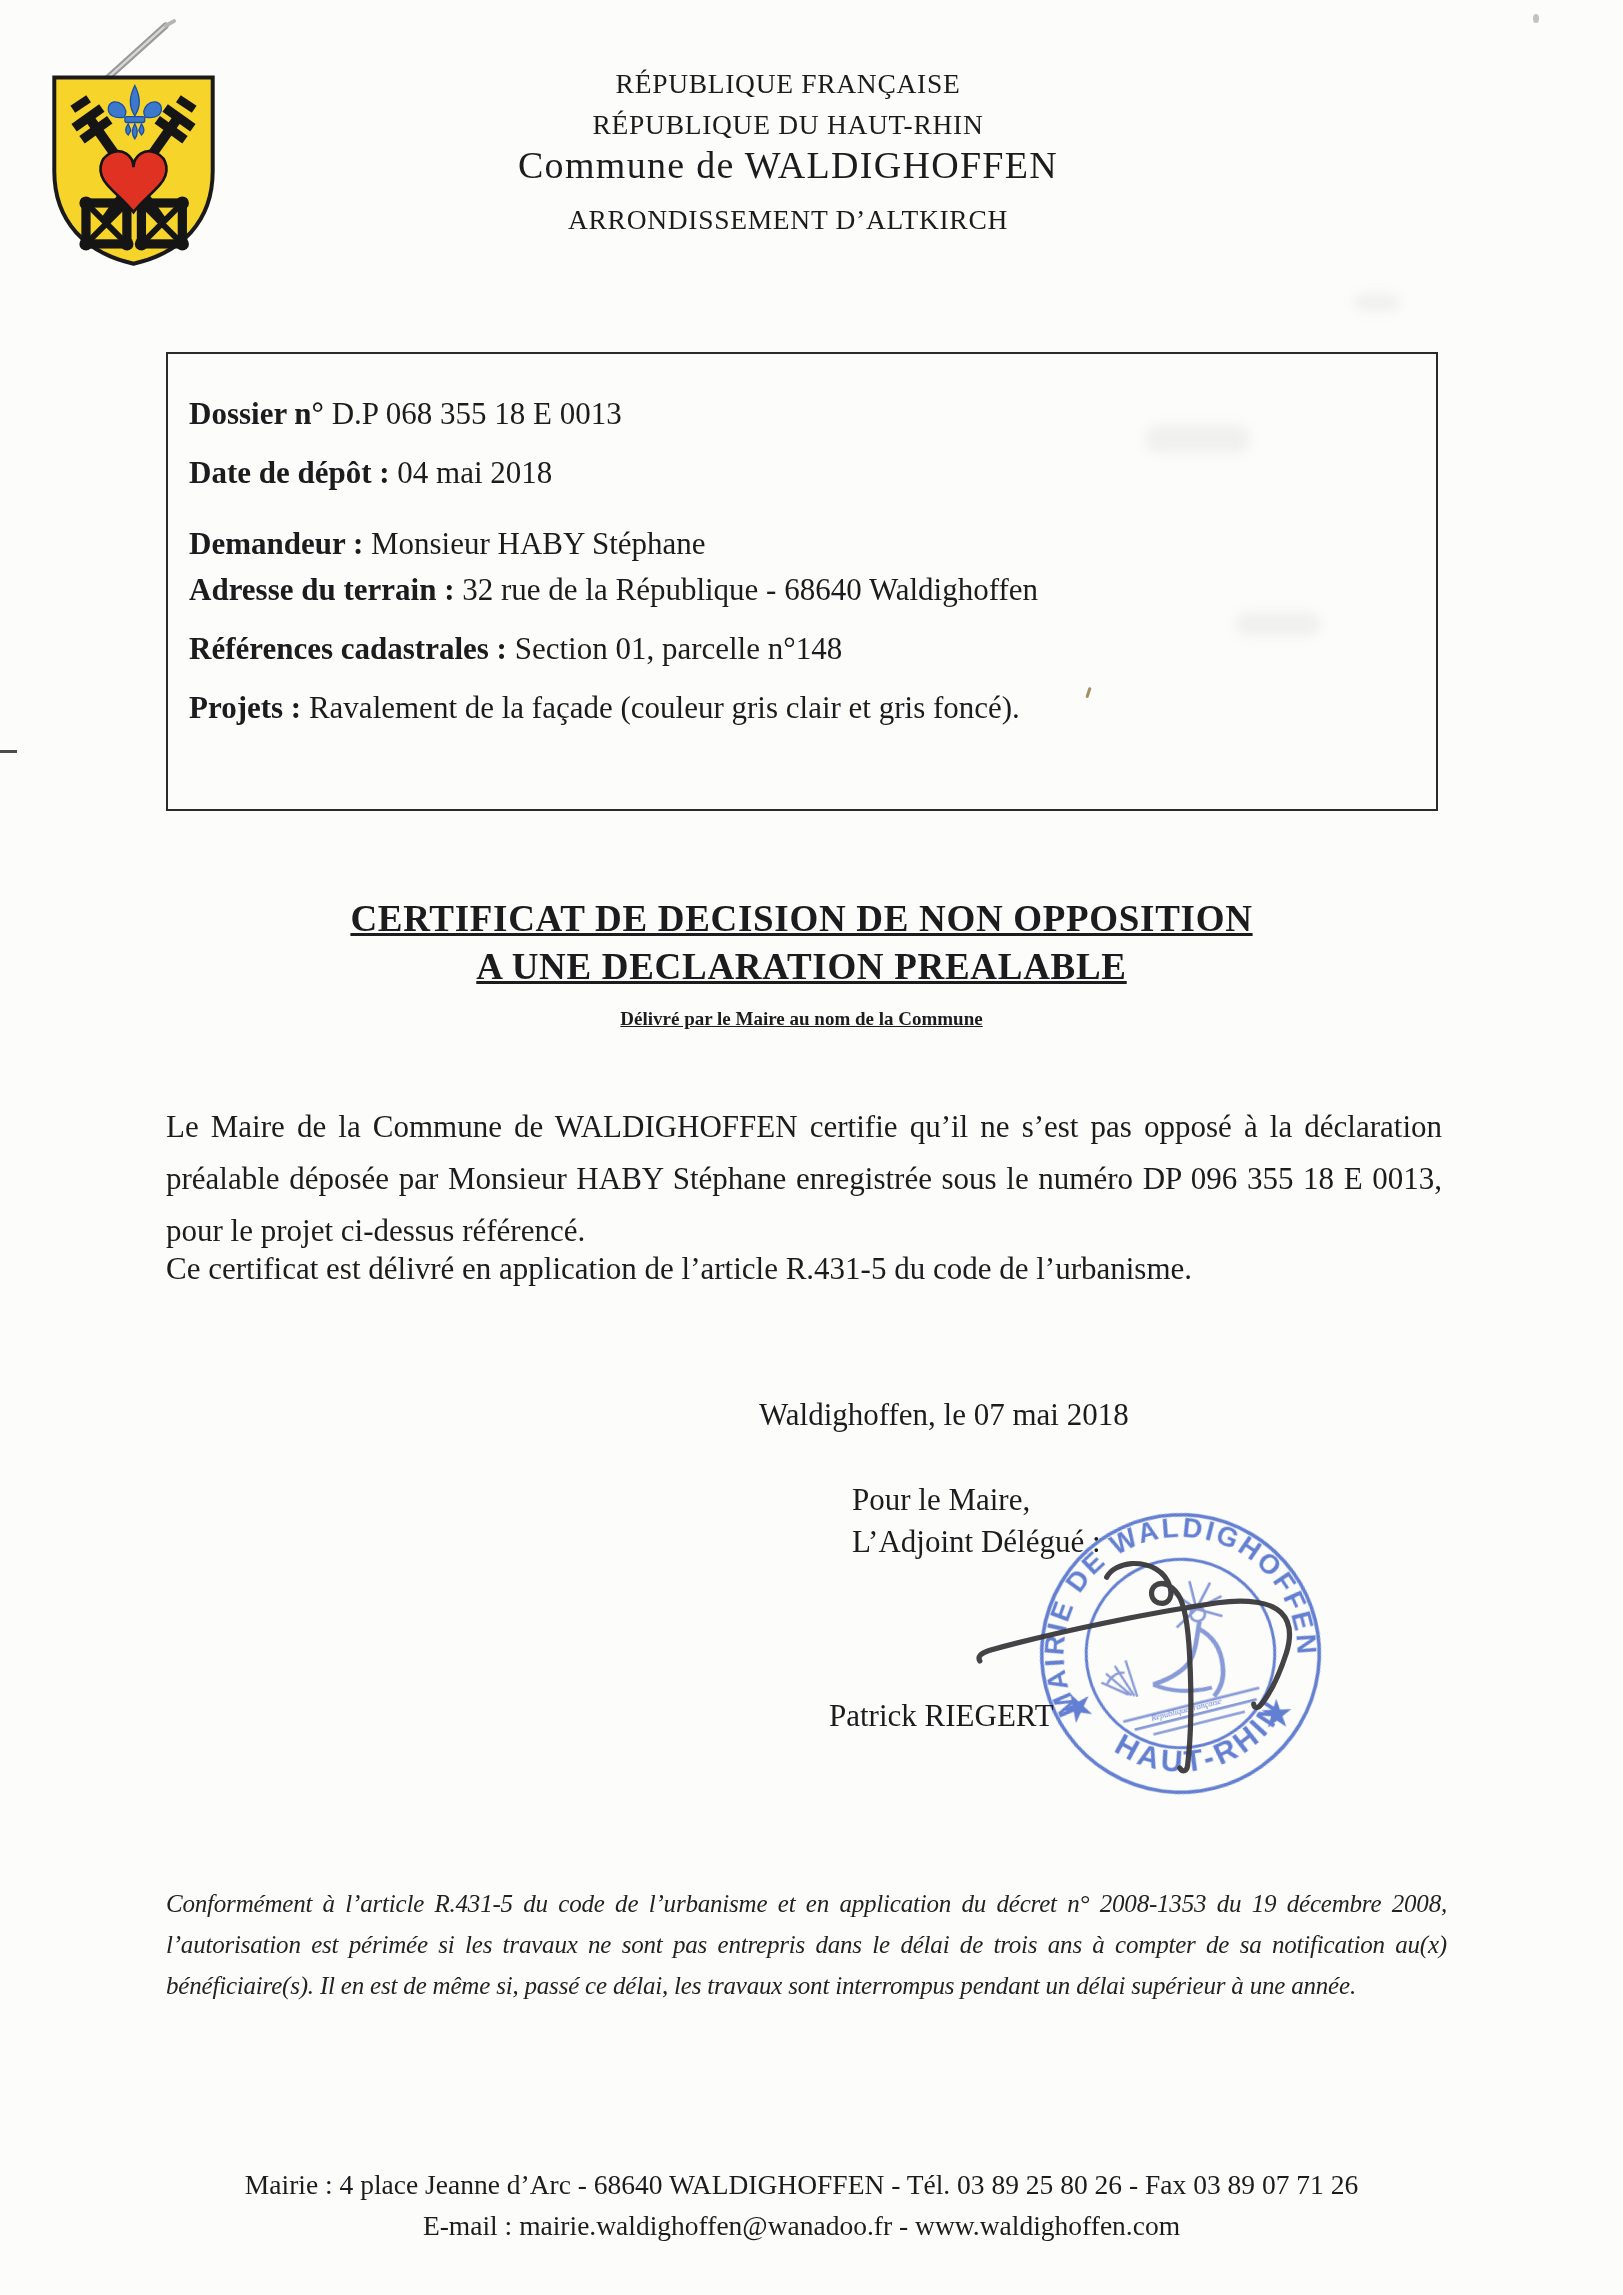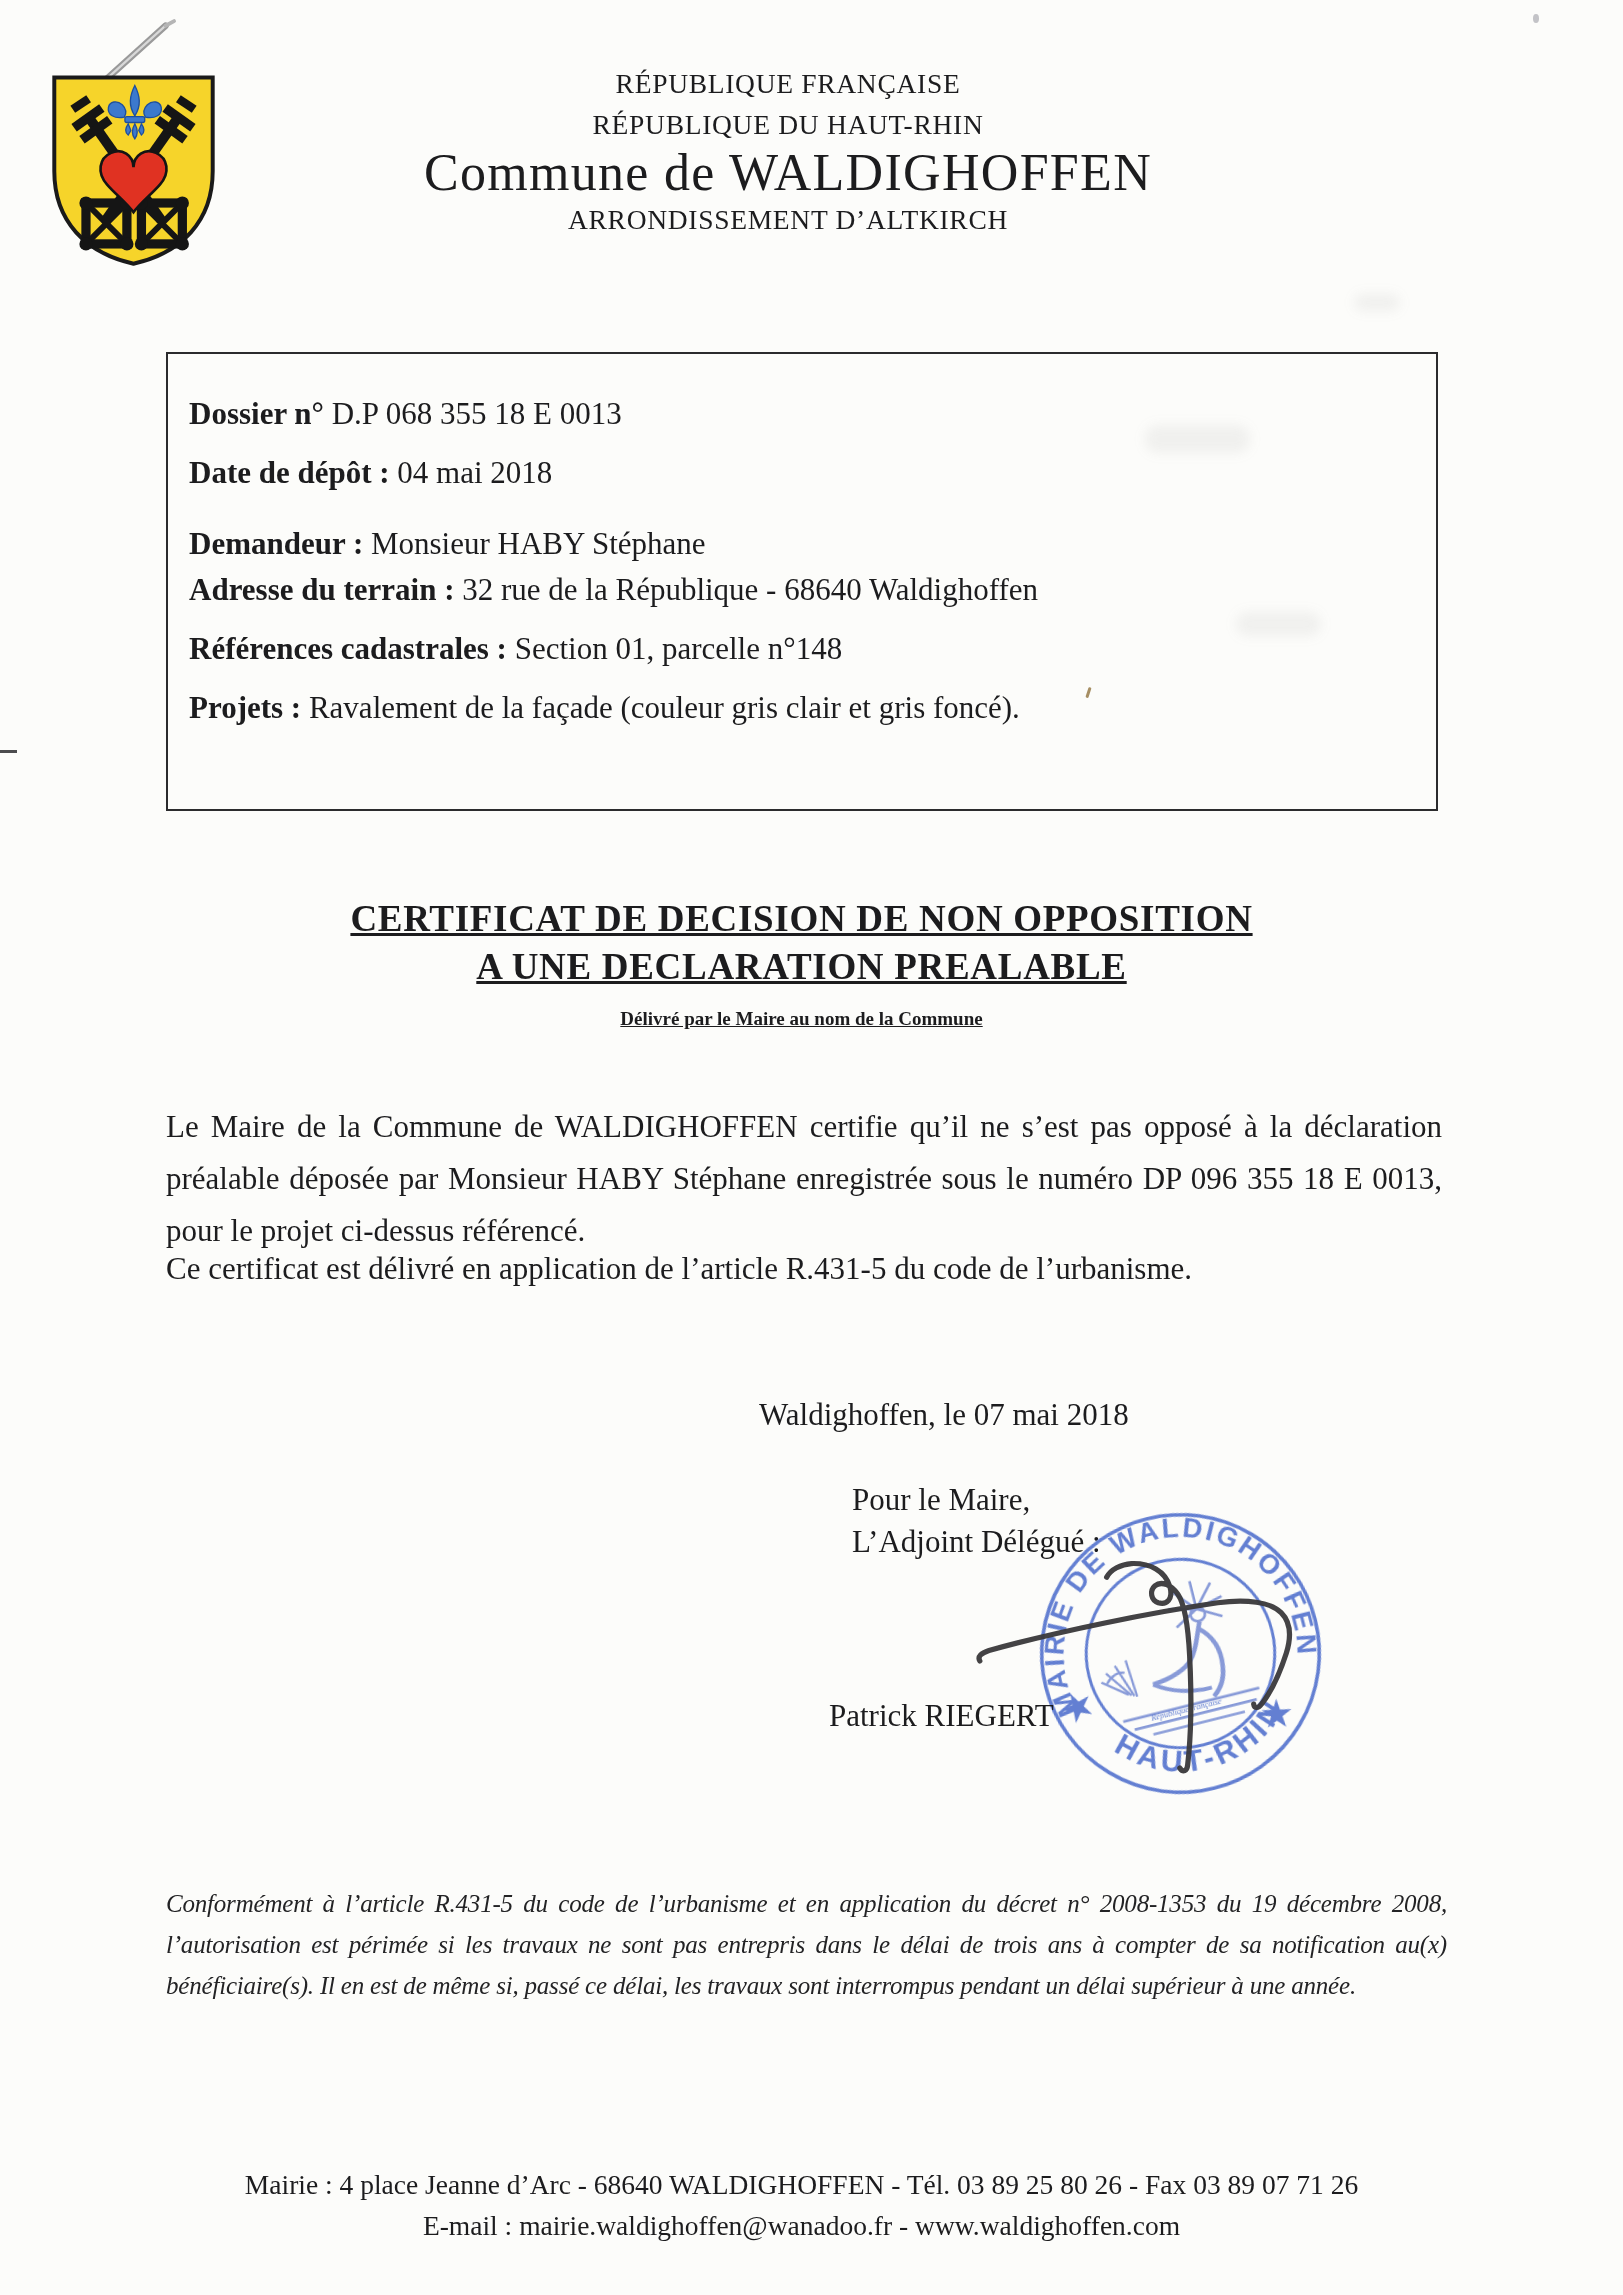--- a/index.html
+++ b/index.html
@@ -9,21 +9,21 @@
     width:1623px;height:2295px;
     background:#fcfcfa;
     overflow:hidden;
     font-family:"Liberation Serif","DejaVu Serif",serif;
     color:#1c1c1e;
   }
   .abs{position:absolute;}
   
   .hdr-line{position:absolute;left:196px;width:1184px;text-align:center;letter-spacing:0.7px;}
   .hdr-small{font-size:27.5px;}
-  .hdr-commune{font-size:52px;letter-spacing:1.3px;}
+  .hdr-commune{font-size:38px;letter-spacing:1.3px;}
   
   .dossier-box{
     position:absolute;left:166px;top:352px;width:1272px;height:459px;
     border:2px solid #2b2b2d;box-sizing:border-box;background:transparent;padding-left:10px;
   }
   .dossier-row{position:absolute;left:21px;font-size:31px;white-space:nowrap;}
   .dossier-row b{font-weight:bold;}
   
   .title-block{position:absolute;left:170px;top:898px;width:1263px;text-align:center;text-decoration:underline;}
   .title-main{font-size:37px;font-weight:bold;letter-spacing:0.7px;line-height:1.15;}

